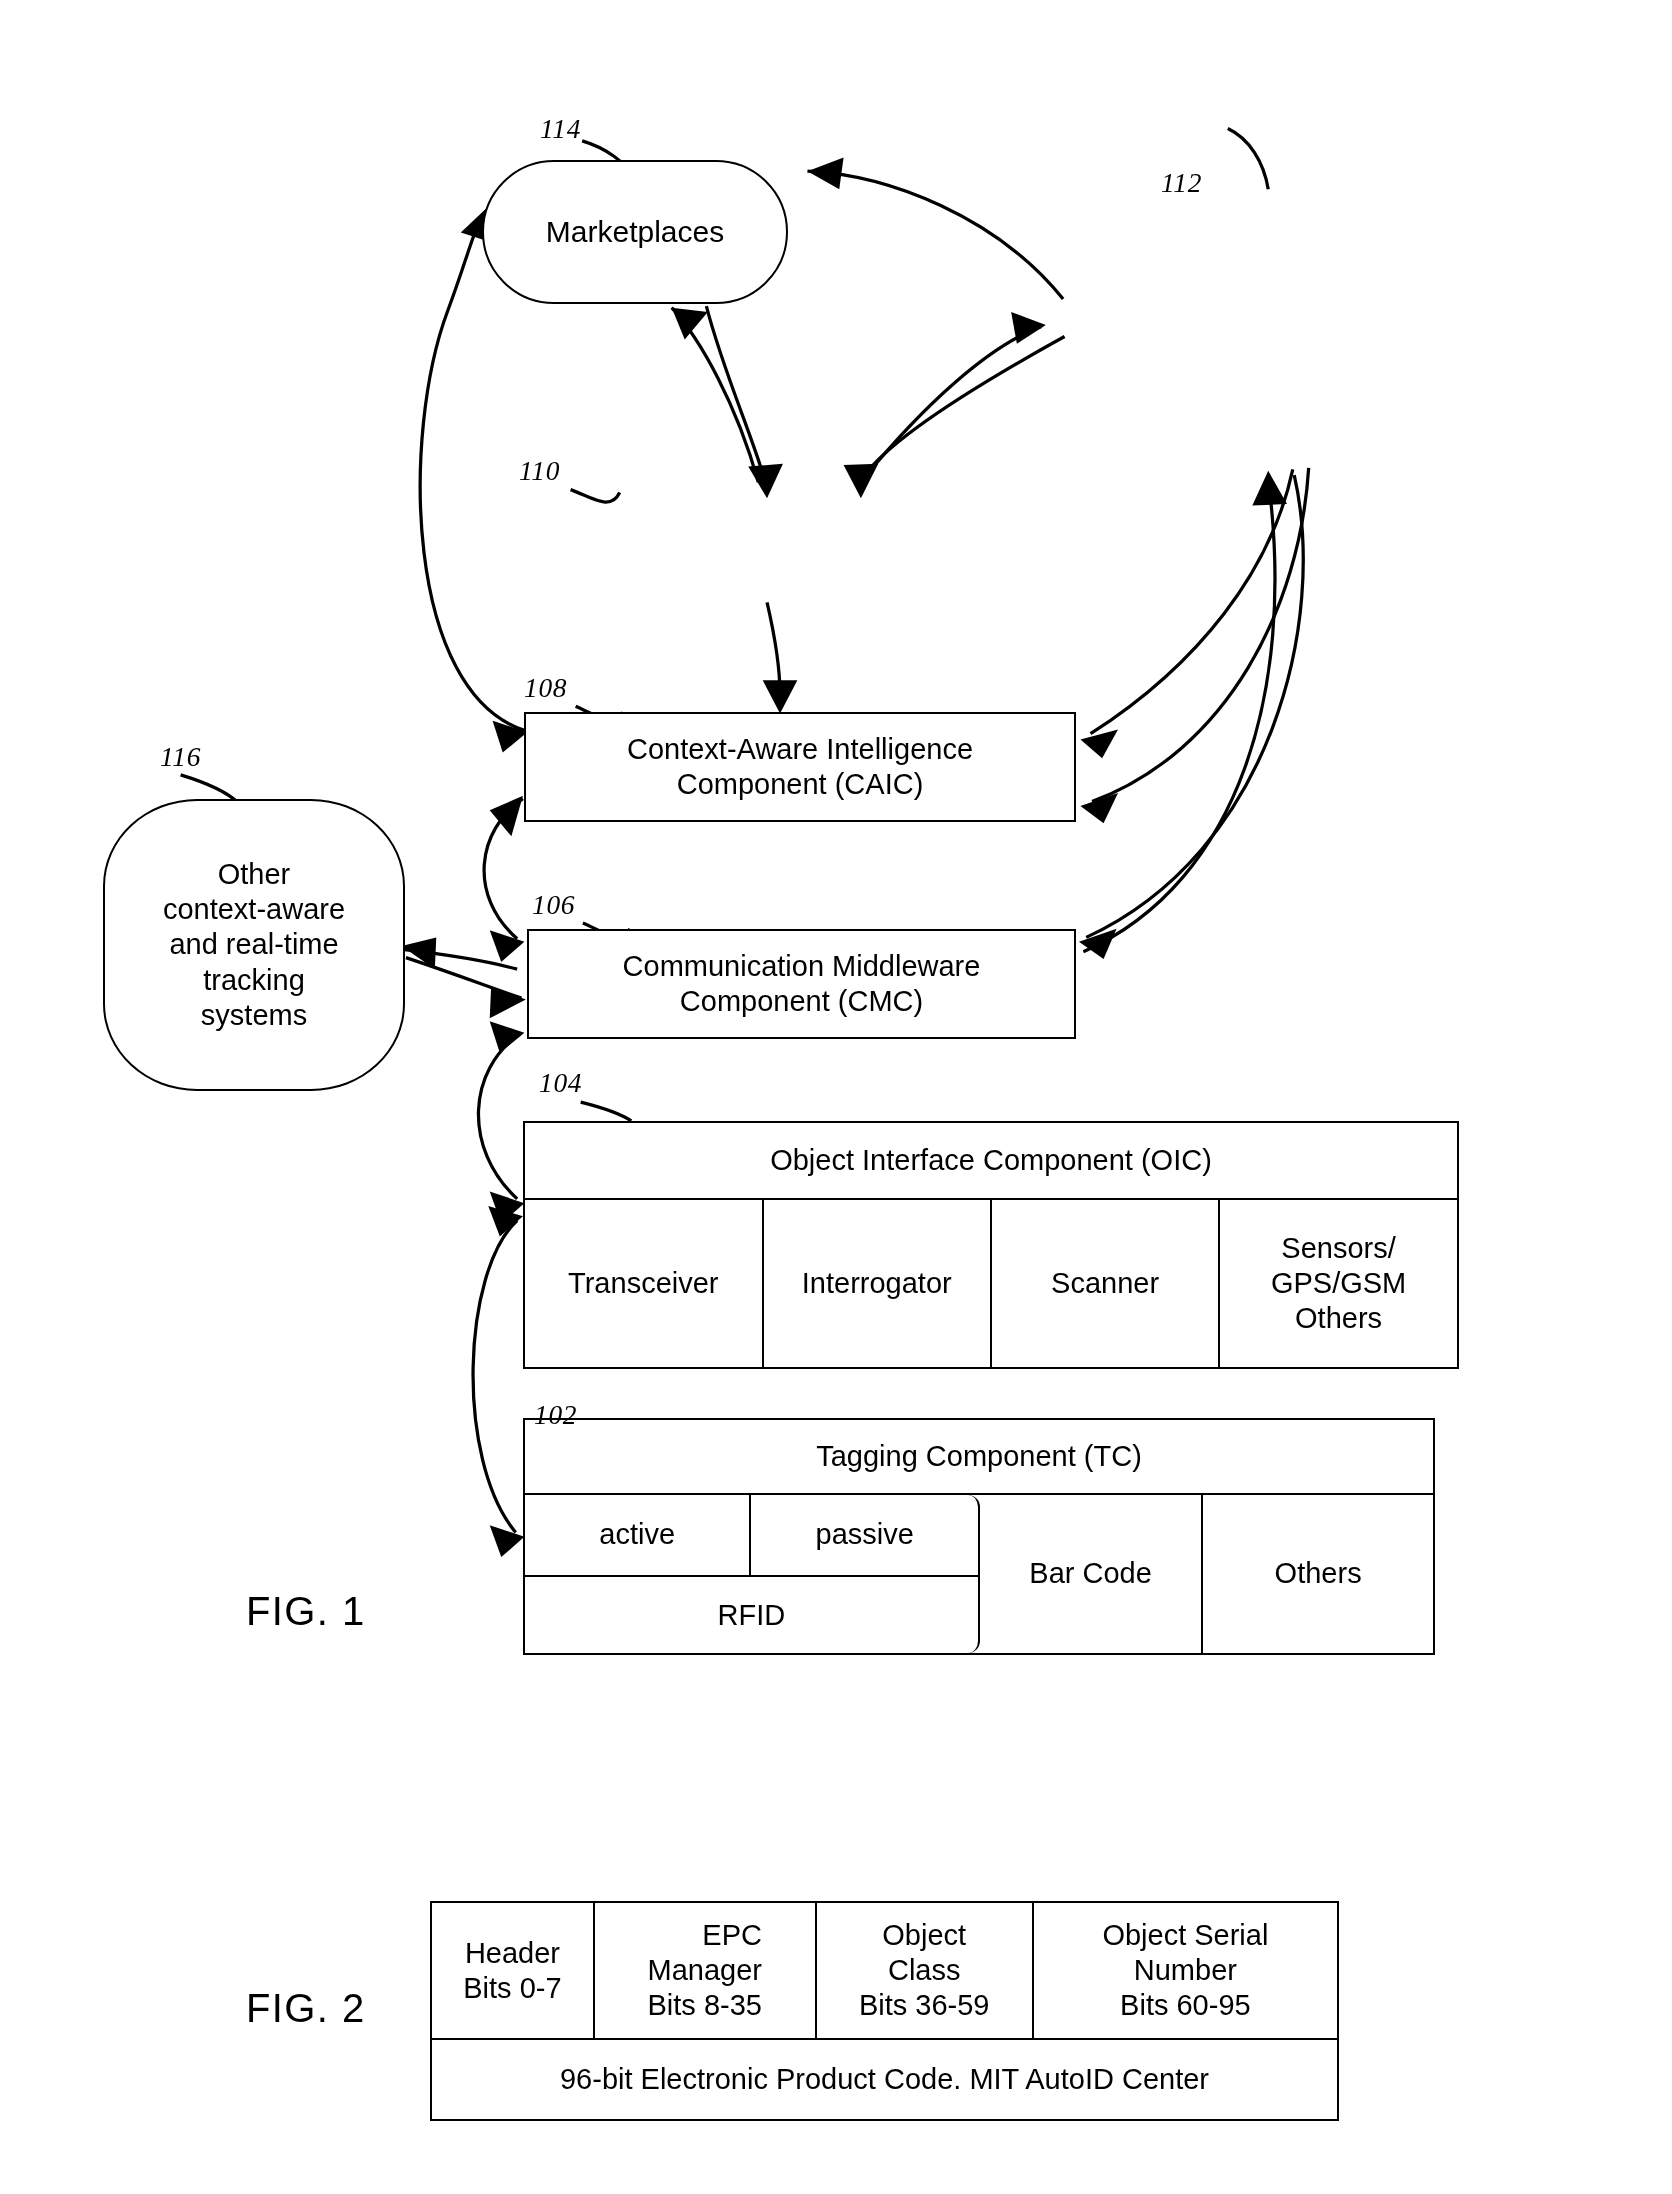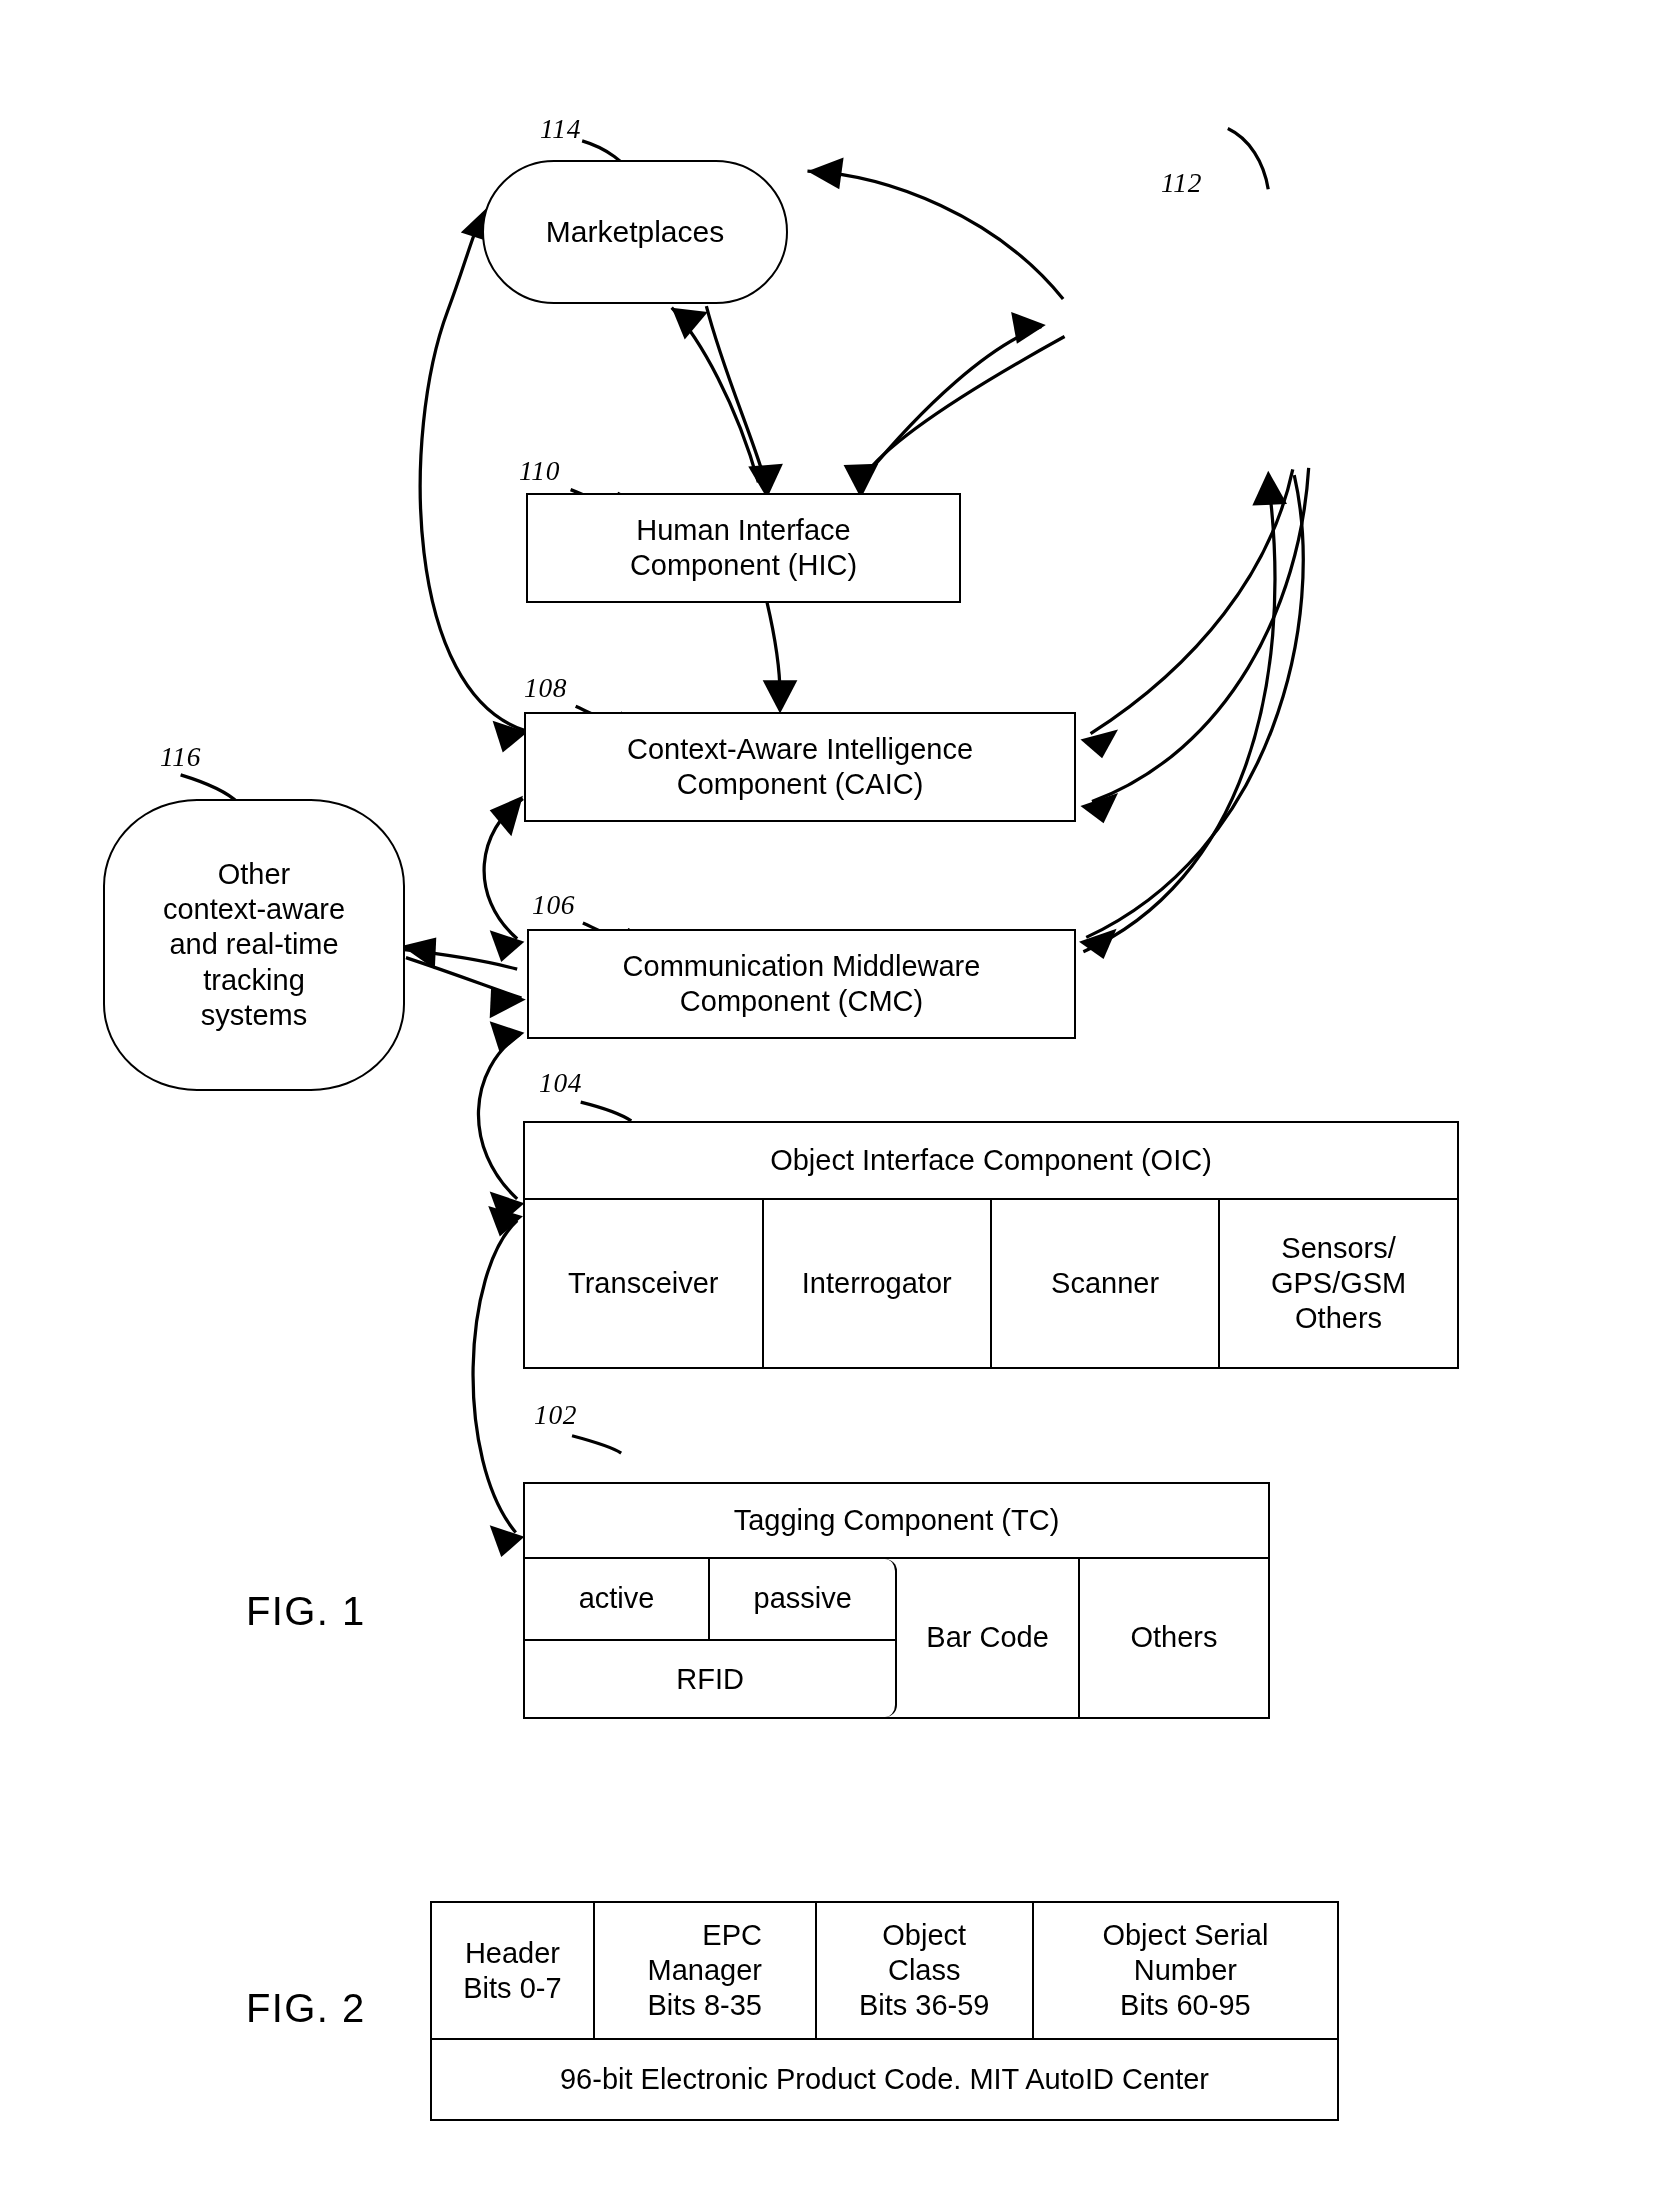--- a/index.html
+++ b/index.html
@@ -161,26 +161,20 @@
 
   </svg>
 
   <div class="node pill t-42" style="left:482px; top:160px; width:306px; height:144px;">
     <span class="boxtext">Marketplaces</span>
   </div>
   <div class="ref" style="left:540px; top:114px;">114</div>
 
   <div class="ref" style="left:1161px; top:168px;">112</div>
 
-  <div class="node t-40" style="left:526px; top:493px; width:435px; height:110px;">
-    <span class="boxtext">
-      <span>Human Interface</span><br>
-      <span>Component (HIC)</span>
-    </span>
-  </div>
   <div class="ref" style="left:519px; top:456px;">110</div>
 
   <div class="node t-40" style="left:524px; top:712px; width:552px; height:110px;">
     <span class="boxtext">
       <span>Context-Aware Intelligence</span><br>
       <span>Component (CAIC)</span>
     </span>
   </div>
   <div class="ref" style="left:524px; top:673px;">108</div>
 
@@ -213,21 +207,21 @@
         <span>
           <span>Sensors/</span><br>
           <span>GPS/GSM</span><br>
           <span>Others</span>
         </span>
       </div>
     </div>
   </div>
   <div class="ref" style="left:539px; top:1068px;">104</div>
 
-  <div class="gtable" style="left:523px; top:1482px; width:747px; height:237px;">
+  <div class="gtable" style="left:523px; top:1418px; width:912px; height:237px;">
     <div class="ghead t-40" style="height:75px;">Tagging Component (TC)</div>
     <div class="grow" style="height:159px;">
 
       <div class="gsub" style="width:50.1%; border-right:2.9px solid #000;">
         <div class="grow divline" style="height:52%;">
           <div class="gcell t-40" style="width:50%; border-right:2.9px solid #000;">active</div>
           <div class="gcell t-40" style="width:50%;">passive</div>
         </div>
         <div class="gcell t-40" style="height:48%; width:100%;">RFID</div>
       </div>

